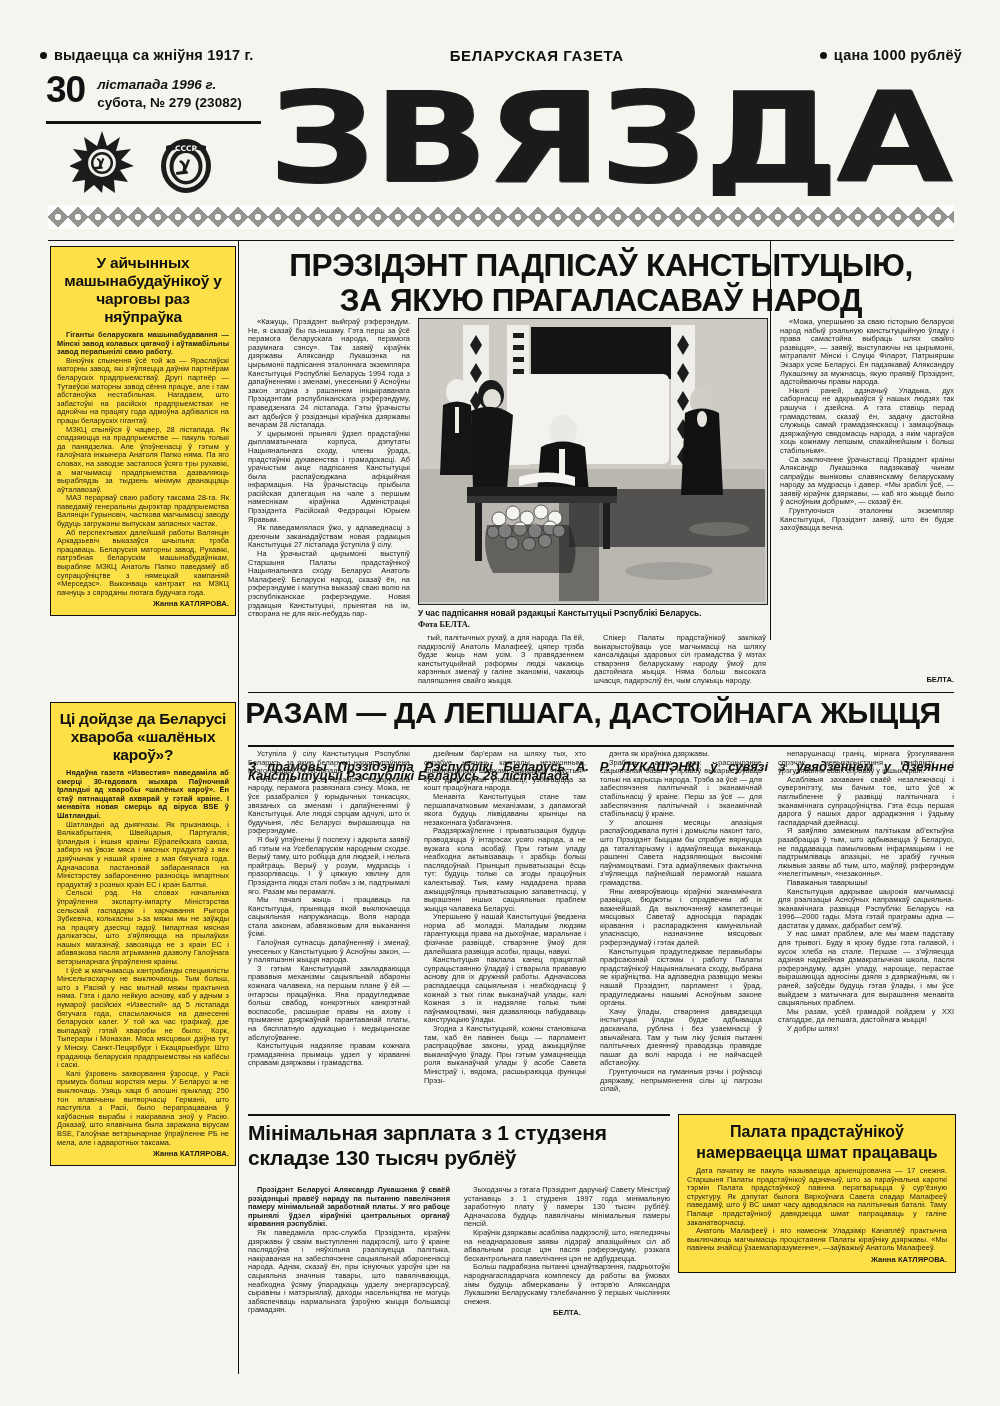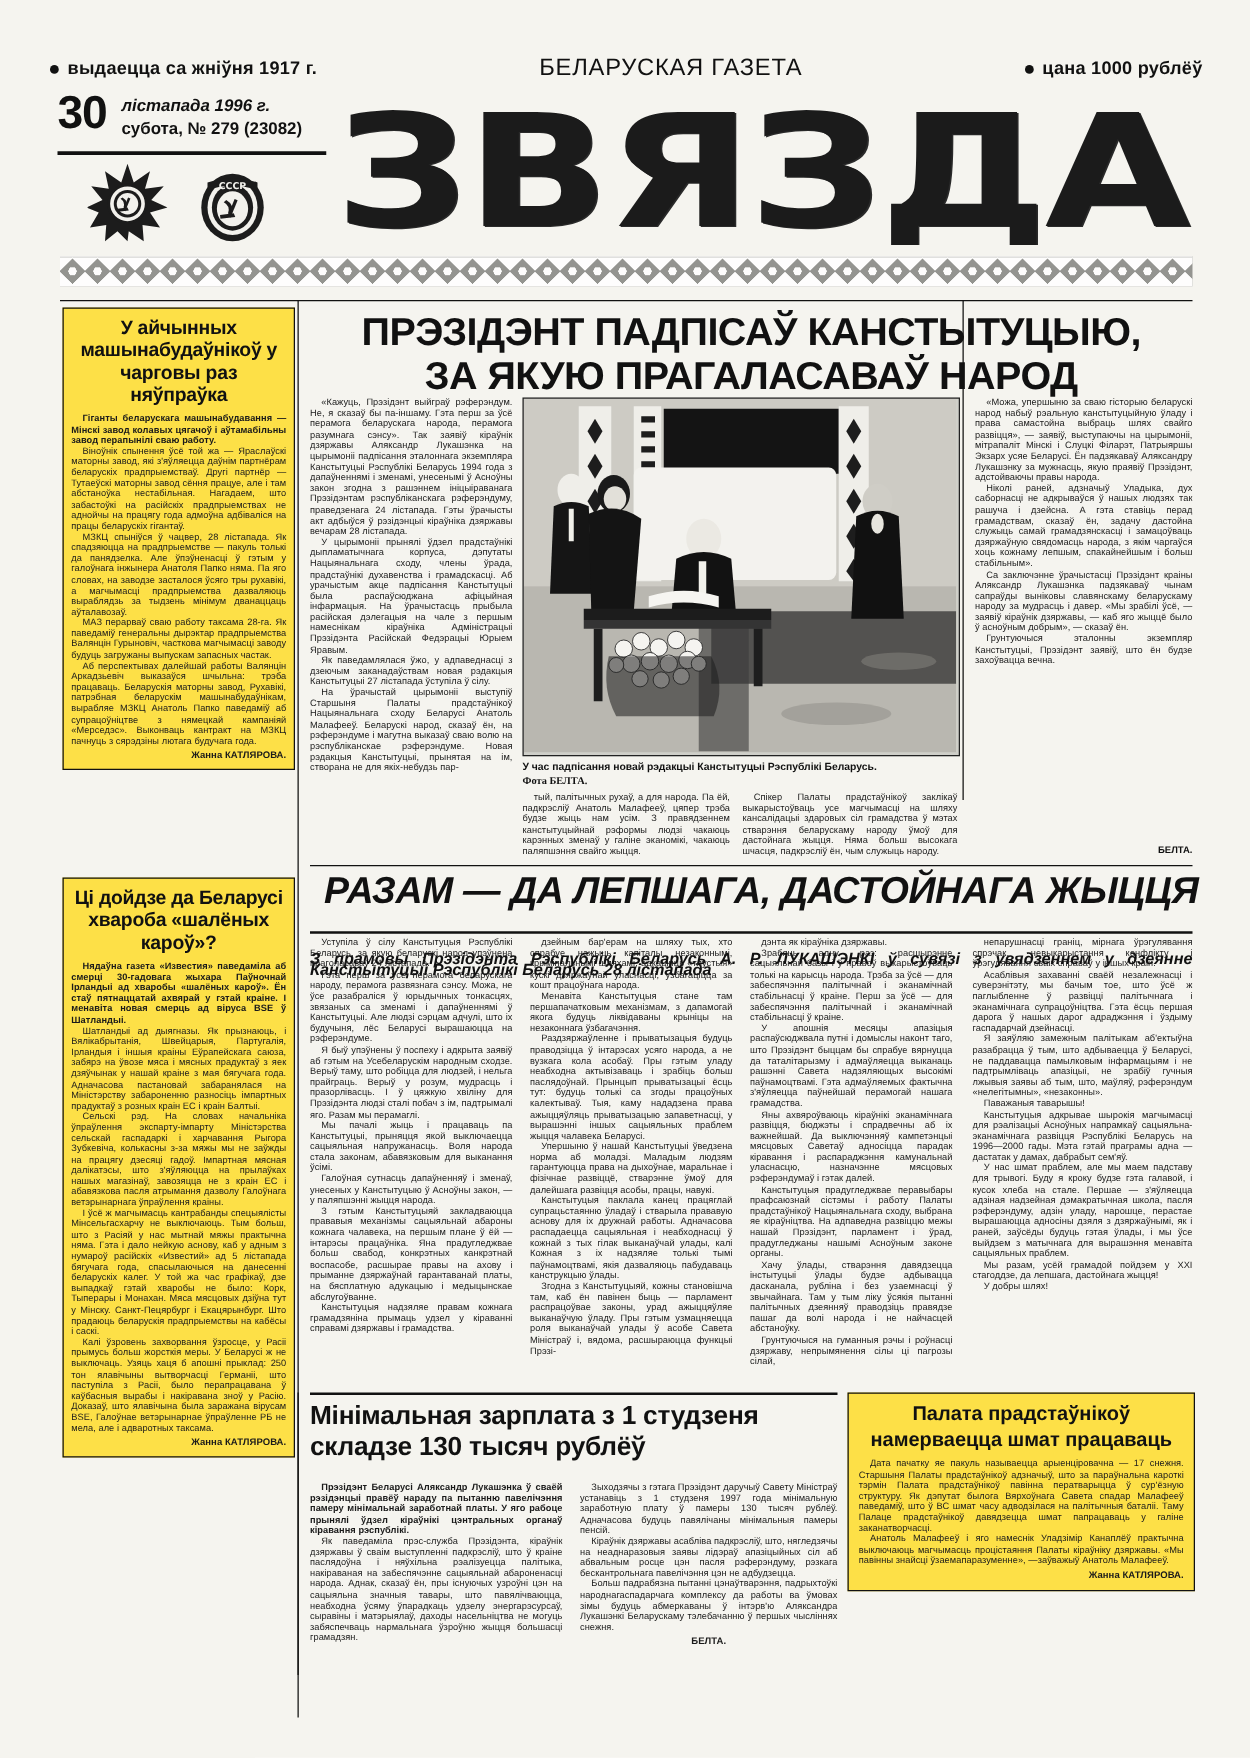--- a/index.html
+++ b/index.html
@@ -14,21 +14,21 @@
     background:#f5f4ef;
   }
 
   
   .topbar{
     position:absolute;left:40px;top:42px;width:922px;height:26px;
     display:flex;align-items:center;justify-content:space-between;
   }
   .topbar .bit{display:flex;align-items:center;gap:7px;font-size:14.5px;font-weight:bold;letter-spacing:.2px;}
   .dot{width:7px;height:7px;border-radius:50%;background:#111;display:inline-block;}
-  .centerlabel{font-size:19px;font-weight:normal;letter-spacing:.6px;}
+  .centerlabel{font-size:15px;font-weight:bold;letter-spacing:.6px;}
 
   
   .datewrap{position:absolute;left:46px;top:72px;width:230px;}
   .daterow{display:flex;align-items:flex-start;gap:12px;}
   .bigday{font-size:37px;font-weight:bold;line-height:.95;letter-spacing:-1px;}
   .dlines{padding-top:4px;}
   .dl1{font-size:13.5px;font-weight:bold;line-height:1.35;font-style:italic;}
   .dl2{font-size:13.5px;font-weight:bold;line-height:1.35;}
   .ruleline{margin-top:9px;width:215px;height:3px;background:#111;}
 
@@ -336,21 +336,21 @@
     <p>«Можа, упершыню за сваю гісторыю беларускі народ набыў рэальную канстытуцыйную ўладу і права самастойна выбраць шлях свайго развіцця», — заявіў, выступаючы на цырымоніі, мітрапаліт Мінскі і Слуцкі Філарэт, Патрыяршы Экзарх усяе Беларусі. Ён падзякаваў Аляксандру Лукашэнку за мужнасць, якую праявіў Прэзідэнт, адстойваючы правы народа.</p>
     <p>Ніколі раней, адзначыў Уладыка, дух саборнасці не адкрываўся ў нашых людзях так рашуча і дзейсна. А гэта ставіць перад грамадствам, сказаў ён, задачу дастойна служыць самай грамадзянскасці і замацоўваць дзяржаўную свядомасць народа, з якім чаргаўся хоць кожнаму лепшым, спакайнейшым і больш стабільным».</p>
     <p>Са заключэнне ўрачыстасці Прэзідэнт краіны Аляксандр Лукашэнка падзякаваў чынам сапраўды выніковы славянскаму беларускаму народу за мудрасць і давер. «Мы зрабілі ўсё, — заявіў кіраўнік дзяржавы, — каб яго жыццё было ў асноўным добрым», — сказаў ён.</p>
     <p>Грунтуючыся эталонны экземпляр Канстытуцыі, Прэзідэнт заявіў, што ён будзе захоўвацца вечна.</p>
   </div>
   <div class="col" style="left:780px;top:672px;width:174px;">
     <div class="sig">БЕЛТА.</div>
   </div>
 
   <div class="hrule" style="left:248px;top:692px;width:706px;"></div>
-  <div class="col" style="left:256px;top:696px;width:706px;font-style:italic;">
+  <div class="col" style="left:240px;top:696px;width:706px;">
     <div class="h2">РАЗАМ — ДА ЛЕПШАГА, ДАСТОЙНАГА ЖЫЦЦЯ</div>
   </div>
   <div class="col kicker" style="left:248px;top:733px;width:706px;">З прамовы Прэзідэнта Рэспублікі Беларусь А. Р. ЛУКАШЭНКІ ў сувязі з увядзеннем у дзеянне Канстытуцыі Рэспублікі Беларусь 28 лістапада</div>
   <div class="hrule" style="left:248px;top:745px;width:706px;height:2px;background:#111;"></div>
 
   <div class="col body" style="left:248px;top:750px;width:162px;height:358px;overflow:hidden;">
     <p>Уступіла ў сілу Канстытуцыя Рэспублікі Беларусь, за якую беларускі народ упэўнена праголасаваў 24 лістапада.</p>
     <p>Гэта перш за ўсё перамога беларускага народу, перамога развязнага сэнсу. Можа, не ўсе разабраліся ў юрыдычных тонкасцях, звязаных са зменамі і дапаўненнямі ў Канстытуцыі. Але людзі сэрцам адчулі, што іх будучыня, лёс Беларусі вырашаюцца на рэферэндуме.</p>
     <p>Я быў упэўнены ў поспеху і адкрыта заявіў аб гэтым на Усебеларускім народным сходзе. Верыў таму, што робіцца для людзей, і нельга прайграць. Верыў у розум, мудрасць і празорлівасць. І ў цяжкую хвіліну для Прэзідэнта людзі сталі побач з ім, падтрымалі яго. Разам мы перамаглі.</p>
     <p>Мы пачалі жыць і працаваць па Канстытуцыі, прыняцця якой выключаецца сацыяльная напружанасць. Воля народа стала законам, абавязковым для выканання ўсімі.</p>

